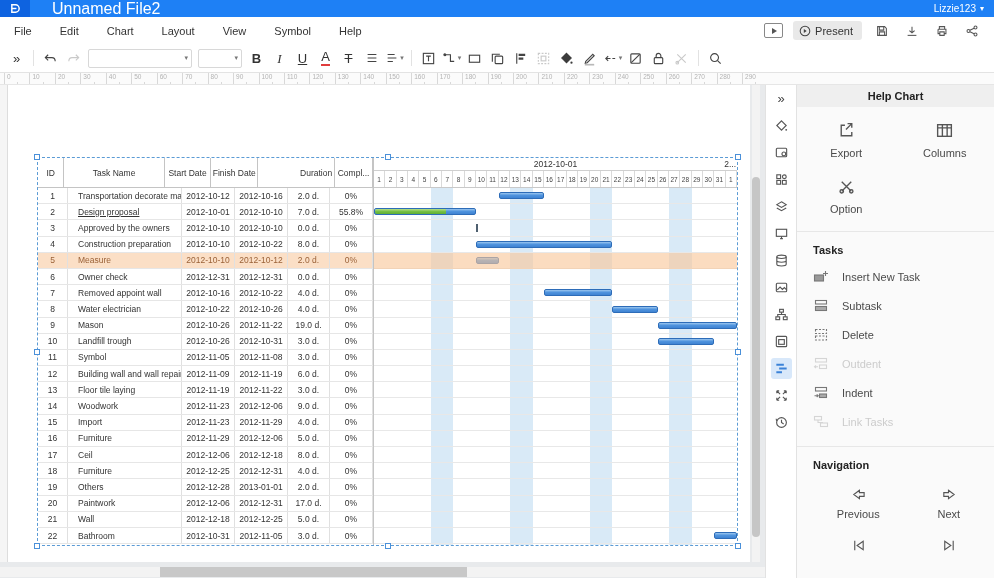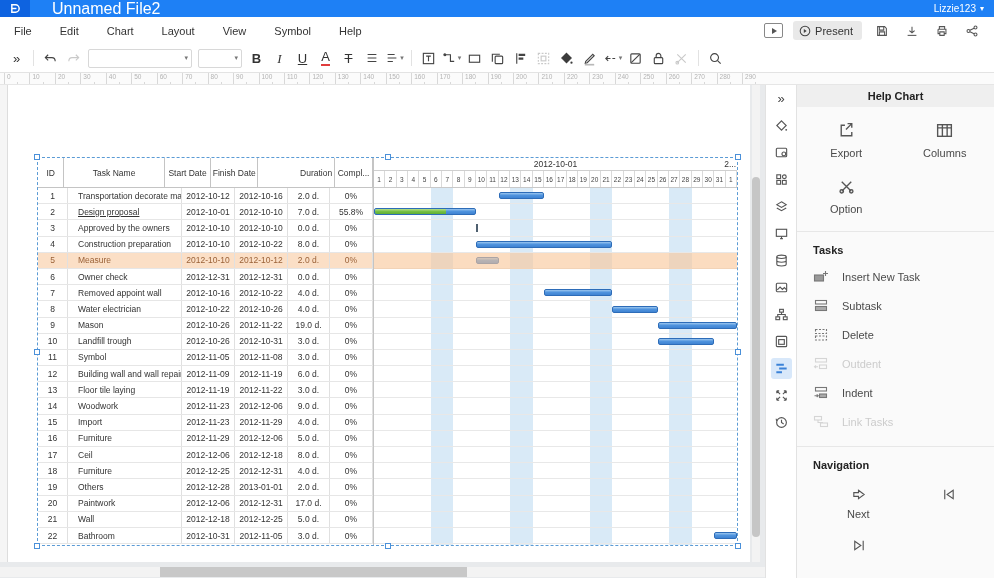--- a/index.html
+++ b/index.html
@@ -804,20 +804,26 @@
               </svg>
               <span>Link Tasks</span>
             </div>
           </div>
       </div>
       <div class="section">
         <div class="sec-head">Navigation</div>
         <div class="navgrid">
             <div class="nav-item">
               <svg width="17" height="15" viewBox="0 0 17 16">
+                <path d="M9.5 3.5L3.5 8l6 4.5V10h5V6h-5z"></path>
+              </svg>
+              <span>Previous</span>
+            </div>
+            <div class="nav-item">
+              <svg width="17" height="15" viewBox="0 0 17 16">
                 <path d="M8.5 3.5l6 4.5-6 4.5V10h-5V6h5z"></path>
               </svg>
               <span>Next</span>
             </div>
             <div class="nav-item">
               <svg width="17" height="15" viewBox="0 0 17 16">
                 <path d="M4.5 3v10"></path>
                 <path d="M13.5 3.5L7 8l6.5 4.5z"></path>
               </svg>
             </div>

